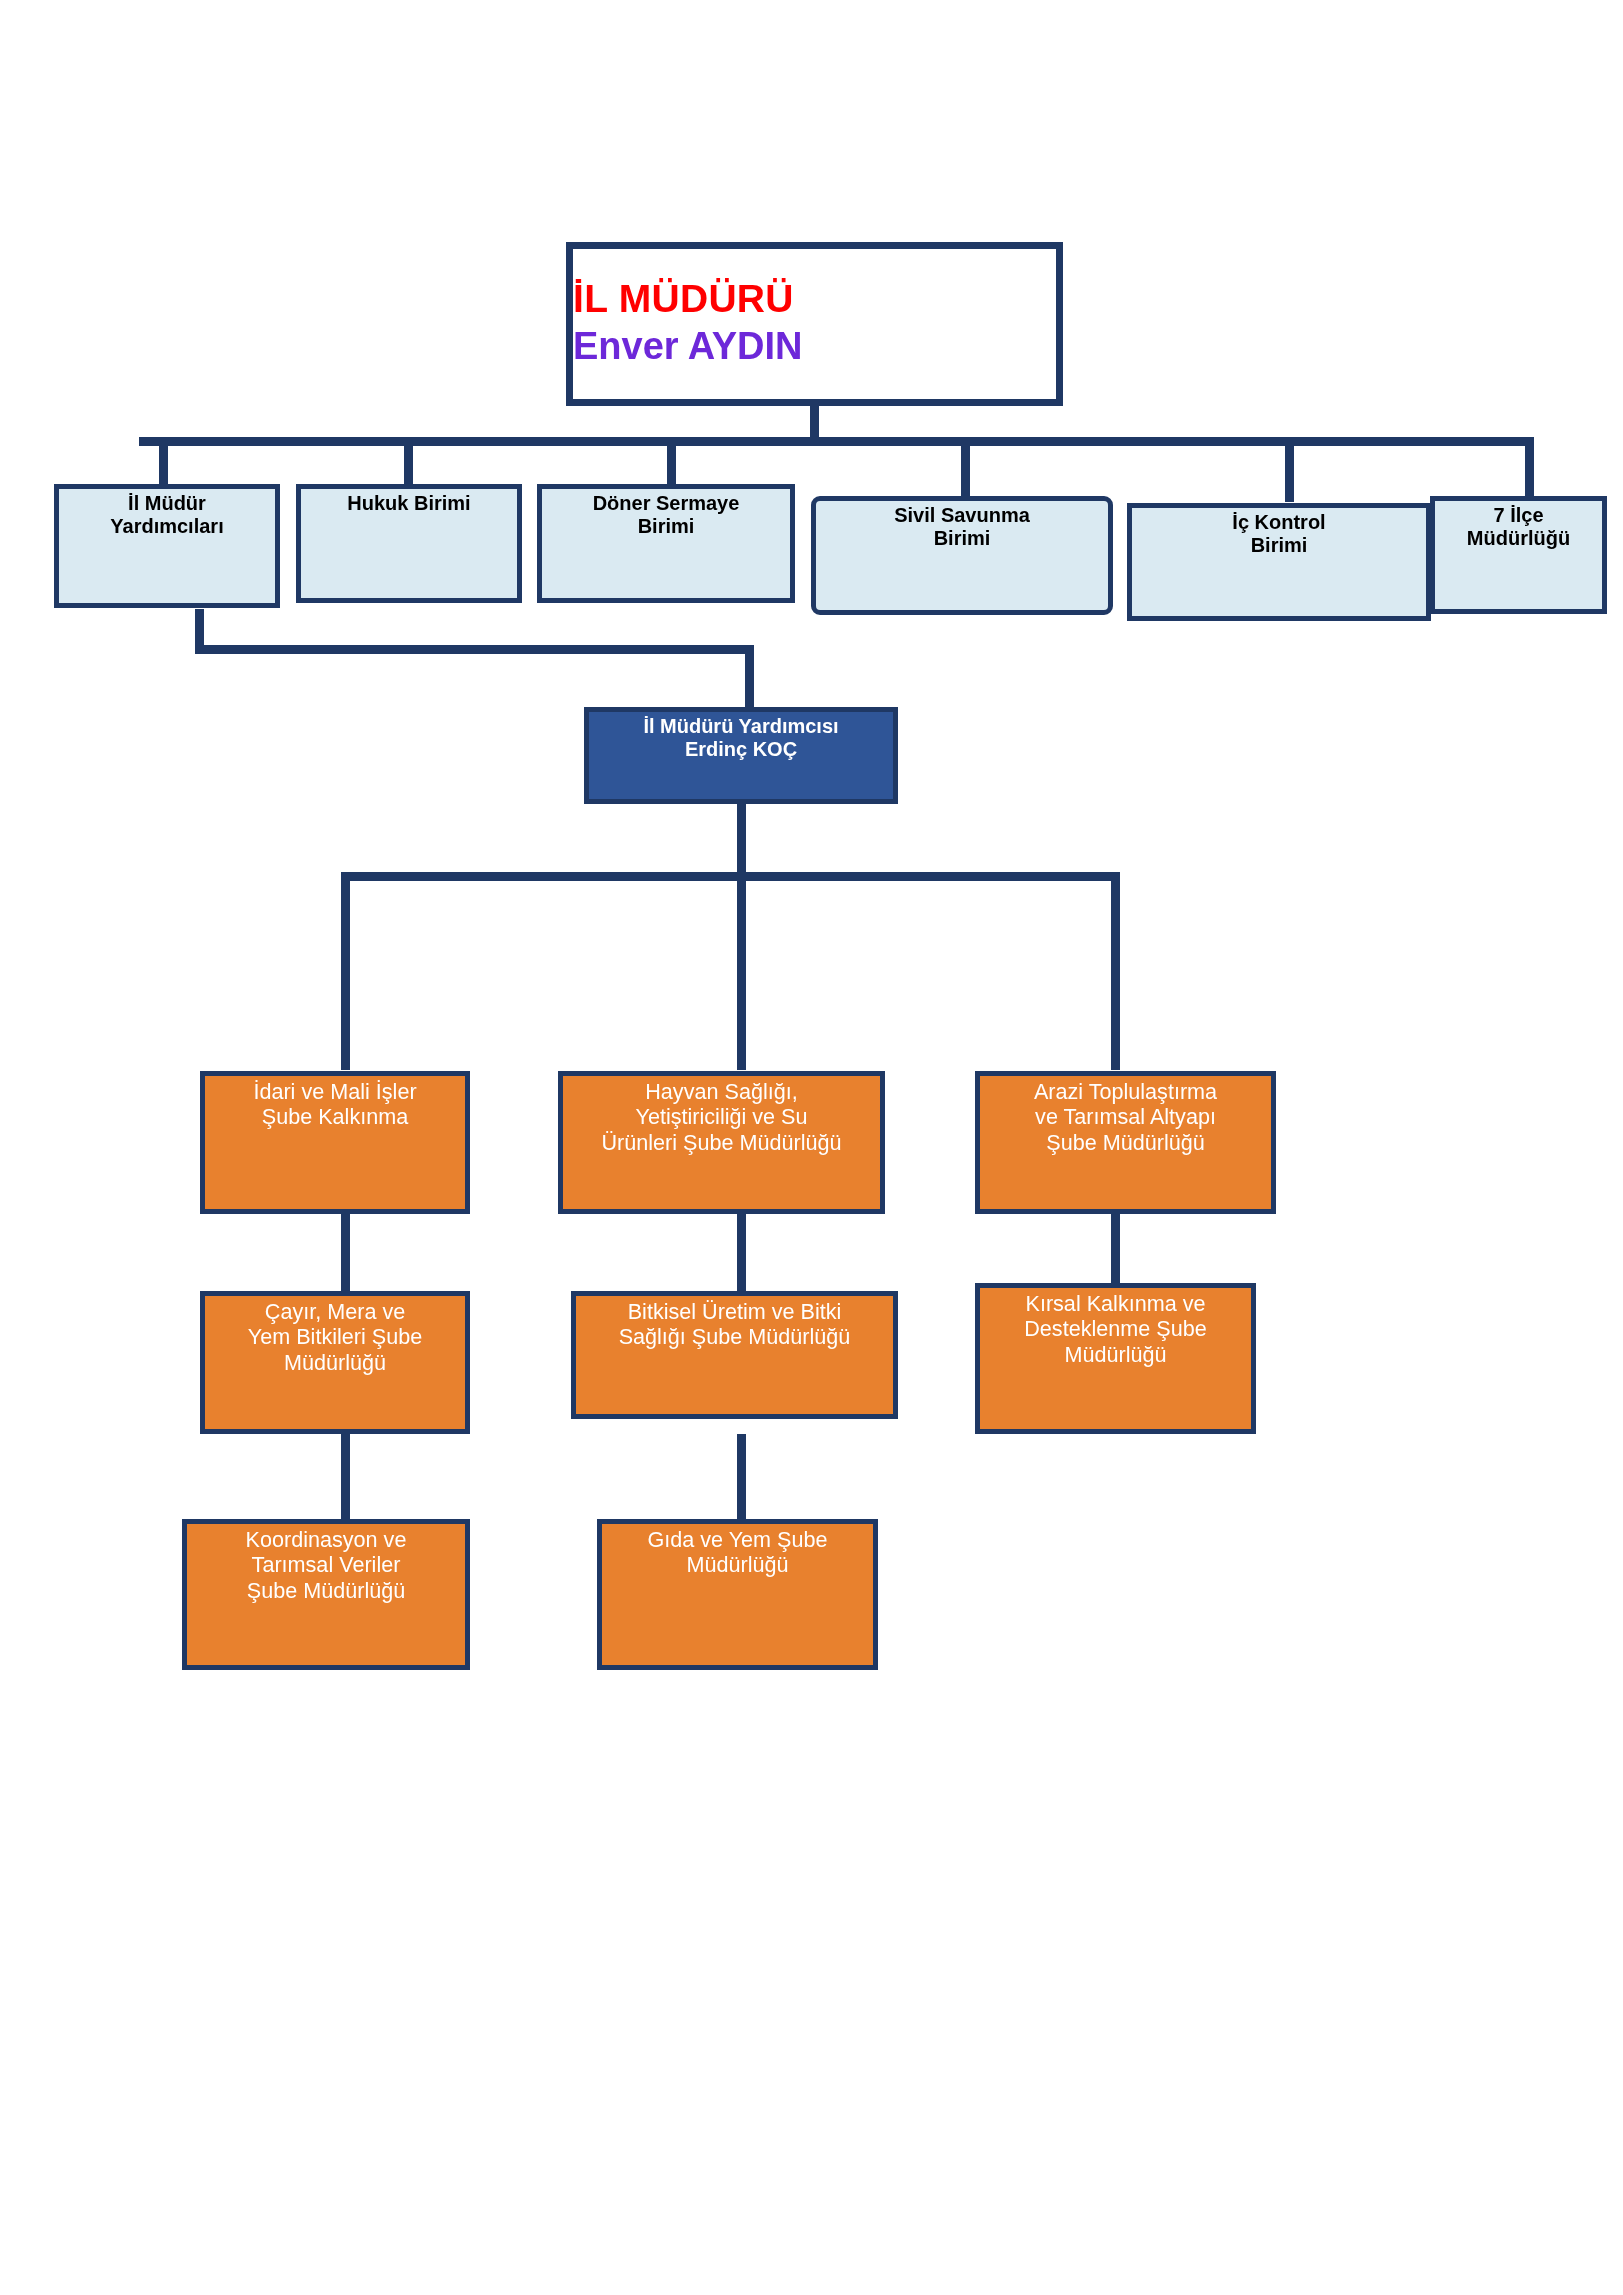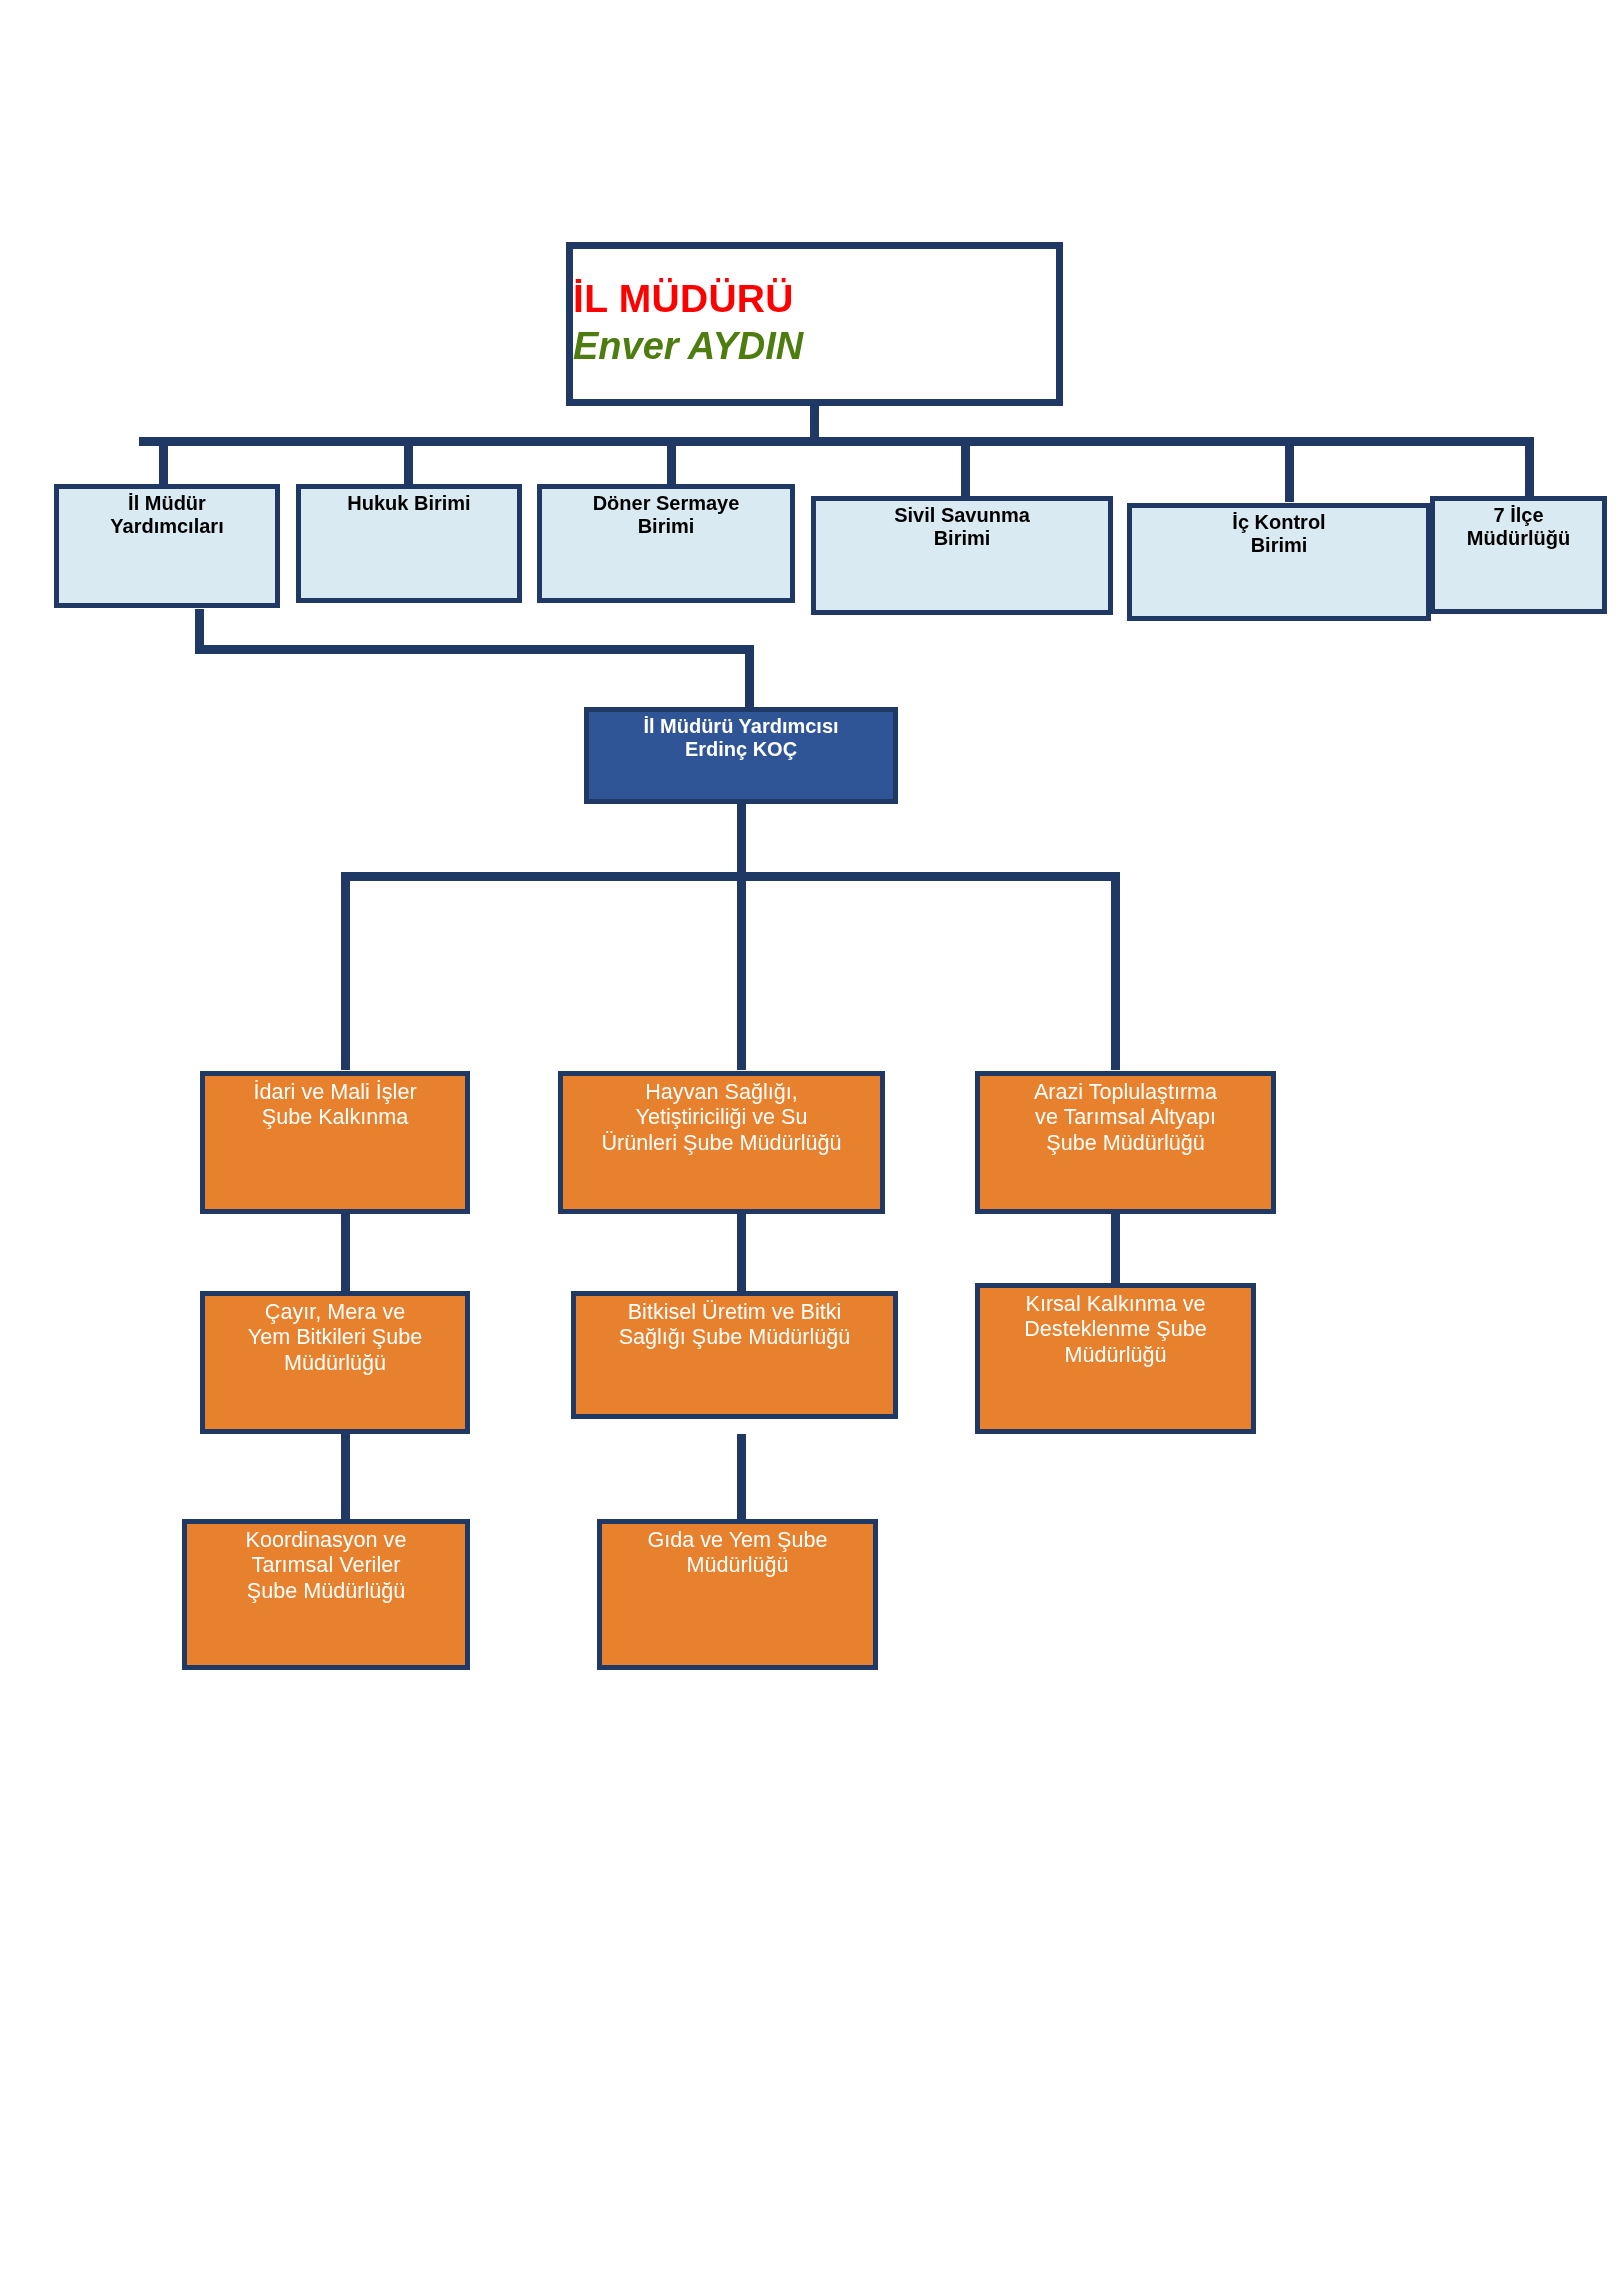--- a/index.html
+++ b/index.html
@@ -43,26 +43,25 @@
     justify-content: center;
   }
   .node-root .title-red {
     color: #FF0000;
     font-weight: bold;
     font-size: 39px;
     letter-spacing: 0.3px;
     line-height: 1.05;
   }
   .node-root .title-black {
-    color: #4d7c0f;
+    color: #6d28d9;
     font-weight: bold;
     font-size: 38px;
     line-height: 1.15;
     margin-top: 5px;
-    font-style: italic;
   }
 
   
   .node-staff {
     background: #DAEAF2;
     border: 5.9px solid #1F3864;
     color: #000000;
     font-weight: bold;
     font-size: 20px;
     padding: 2.6px 3.9px;
@@ -123,21 +122,21 @@
 
   <div class="node node-staff" style="left:296px; top:484px; width:226px; height:119px;">
     <span class="node-label">Hukuk Birimi</span>
   </div>
 
   <div class="node node-staff" style="left:537px; top:484px; width:258px; height:119px;">
     <span class="node-label">Döner Sermaye
 Birimi</span>
   </div>
 
-  <div class="node node-staff" style="left:811px; top:496px; width:302px; height:119px;">
+  <div class="node node-staff" style="left:811px; top:496px; width:302px; height:119px;border-radius:9px;">
     <span class="node-label">Sivil Savunma
 Birimi</span>
   </div>
 
   <div class="node node-staff" style="left:1127px; top:503px; width:304px; height:118px;">
     <span class="node-label">İç Kontrol
 Birimi</span>
   </div>
 
   <div class="node node-staff" style="left:1430px; top:496px; width:177px; height:118px;">

